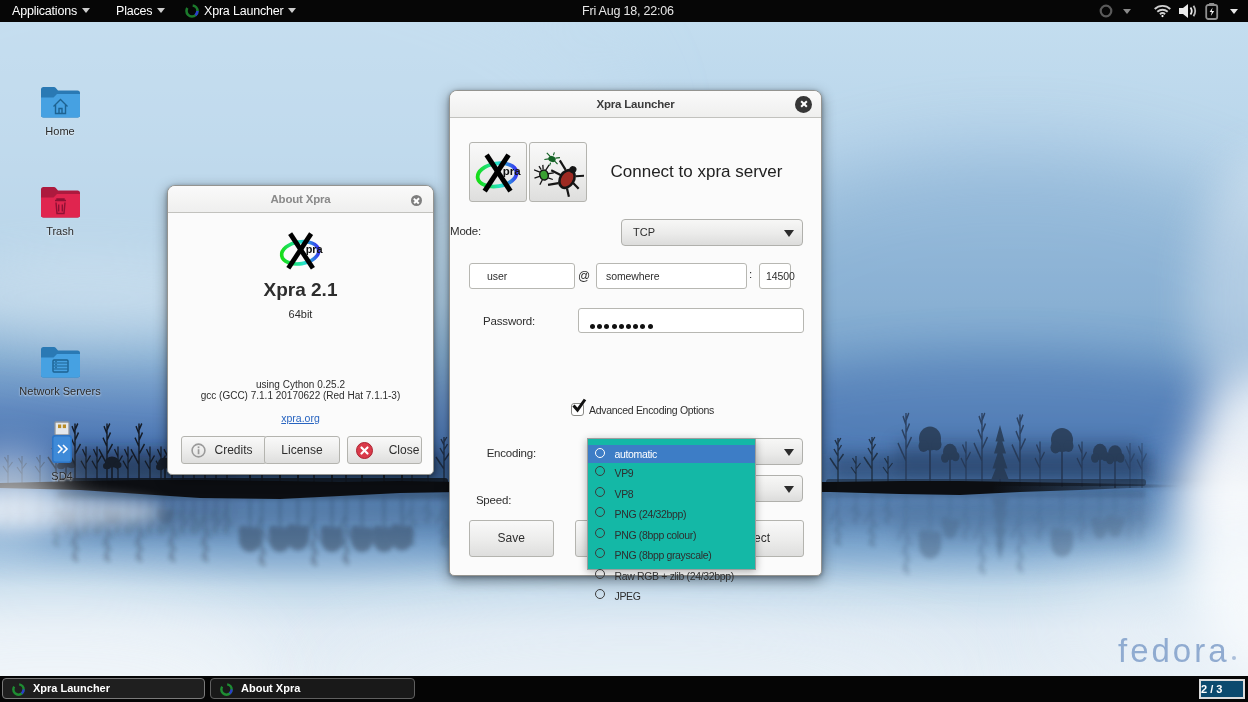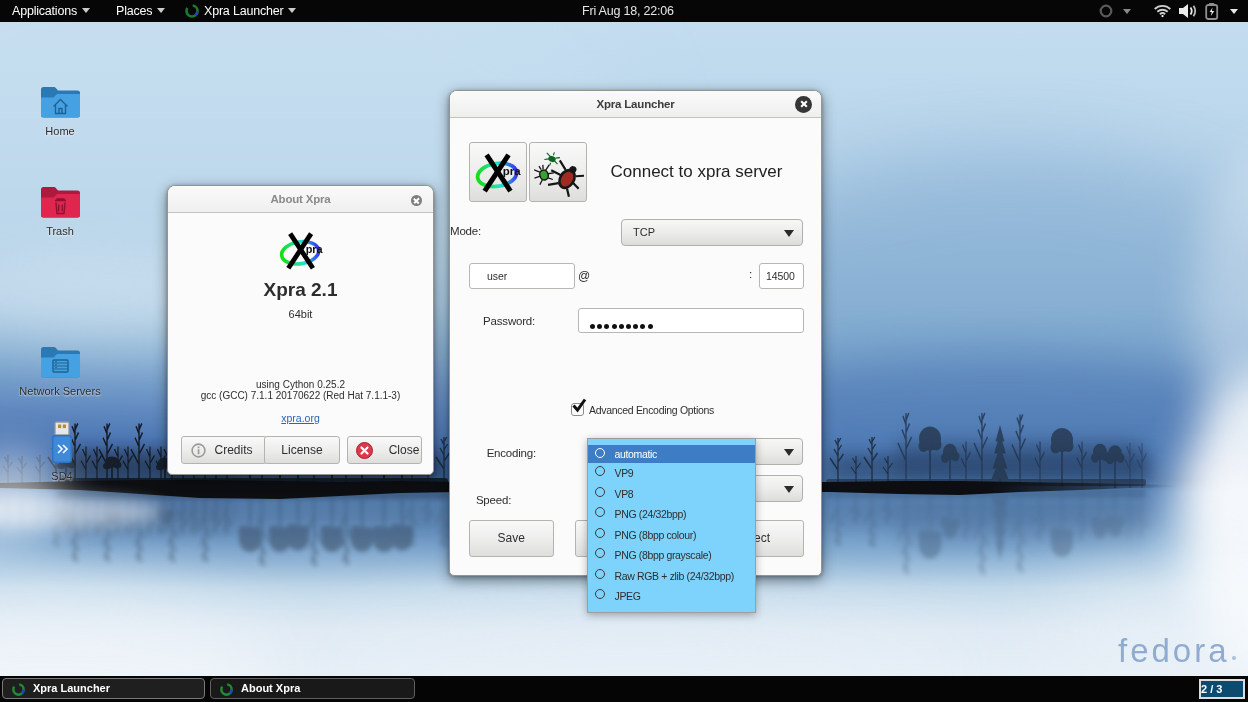--- a/index.html
+++ b/index.html
@@ -372,22 +372,23 @@
           </g>
           <ellipse cx="18" cy="12" rx="3.8" ry="2.9" fill="#136325"></ellipse>
         </g>
   </svg>
  </div>
  <div style="position:absolute;left:120px;top:71px;width:253px;text-align:center;font-size:17px;color:#222">Connect to xpra server</div>
  <div class="lbl" style="left:0;width:97px;text-align:left;top:134px">Mode:</div>
  <div class="combo" style="left:171px;top:127.5px;width:182px;height:27px;line-height:25px;padding-left:11px">TCP<span class="cararrow" style="left:162px;top:10px"></span></div>
  <div class="entry" style="left:19px;top:172px;width:106px;height:26px;line-height:24px;padding-left:17px">user</div>
  <div class="lbl" style="left:128px;top:178px;font-size:12px">@</div>
+ <div class="entry" style="left:146px;top:172px;width:151px;height:26px;line-height:24px;padding-left:9px">somewhere</div>
  <div class="lbl" style="left:299px;top:177px">:</div>
- <div class="entry" style="left:309px;top:172px;width:45px;height:26px;line-height:24px;padding-left:6px">14500</div>
+ <div class="entry" style="left:309px;top:172px;width:32px;height:26px;line-height:24px;padding-left:6px">14500</div>
  <div class="lbl" style="left:0;width:85px;text-align:right;top:224px">Password:</div>
  <div class="entry" style="left:128px;top:217px;width:226px;height:25px">
       <span style="position:absolute;left:11px;top:10px;white-space:nowrap"><i class="pdot"></i><i class="pdot"></i><i class="pdot"></i><i class="pdot"></i><i class="pdot"></i><i class="pdot"></i><i class="pdot"></i><i class="pdot"></i><i class="pdot"></i></span>
     </div>
  <div style="position:absolute;left:120.5px;top:312px;width:13px;height:13px;background:#fff;border:1px solid #8a8a86;border-radius:3px"></div>
  <svg style="position:absolute;left:121px;top:306px" width="17" height="17" viewBox="0 0 17 17">
       <path d="M2.5 8.5 L6.5 13 L14 2.5" fill="none" stroke="#111" stroke-width="3"></path>
     </svg>
  <div class="lbl" style="left:139px;top:313px;font-size:10.5px;letter-spacing:-.3px">Advanced Encoding Options</div>
  <div class="lbl" style="left:0;width:86px;text-align:right;top:355.5px">Encoding:</div>
@@ -395,21 +396,21 @@
       <span class="cararrow" style="left:195px;top:10px"></span>
     </div>
  <div class="lbl" style="left:0;width:87px;text-align:center;top:403px">Speed:</div>
  <div class="combo" style="left:138px;top:383.5px;width:215px;height:27px">
       <span class="cararrow" style="left:195px;top:10px"></span>
     </div>
  <div class="gbtn" style="left:19px;top:428.5px;width:84.5px;height:37.5px;line-height:35px">Save</div>
  <div class="gbtn" style="left:125px;top:428.5px;width:84px;height:37.5px;line-height:35px">Load</div>
  <div class="gbtn" style="left:231px;top:428.5px;width:122.5px;height:37.5px;line-height:35px;padding-left:11px">Connect</div>
 </div>
-<div id="dropdown" style="position:absolute;left:586.5px;top:438px;width:169px;height:175px;background:#7dd3fc;border:1px solid #9d9d9d;z-index:30;box-shadow:0 2px 8px rgba(0,0,0,.3);font-size:10.5px;letter-spacing:-.35px;color:#2e2e2e">
+<div id="dropdown" style="position:absolute;left:586.5px;top:438px;width:169px;height:132px;background:#14b8a6;border:1px solid #9d9d9d;z-index:30;box-shadow:0 2px 8px rgba(0,0,0,.3);font-size:10.5px;letter-spacing:-.35px;color:#2e2e2e">
  <div style="position:absolute;left:0;top:5.5px;width:100%;height:18.5px;background:#3d7dc6;color:#fff;line-height:18.5px">
       <span class="radio" style="border-color:#fff;top:3.5px"></span>
       <span style="position:absolute;left:27px">automatic</span>
     </div>
  <div class="ditem" style="top:24px">
       <span class="radio"></span>
       <span class="dtext">VP9</span>
     </div>
  <div class="ditem" style="top:44.5px">
       <span class="radio"></span>

